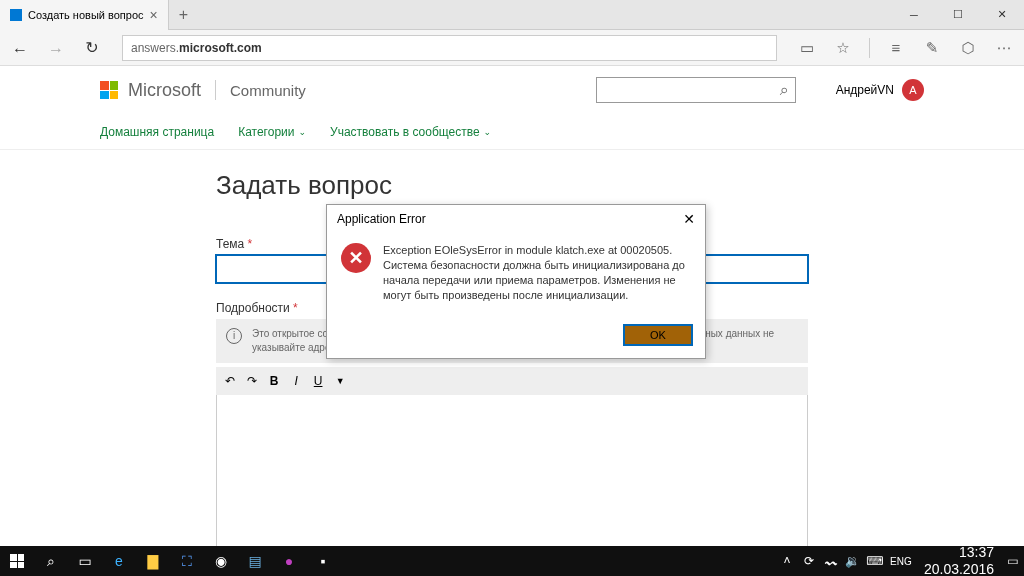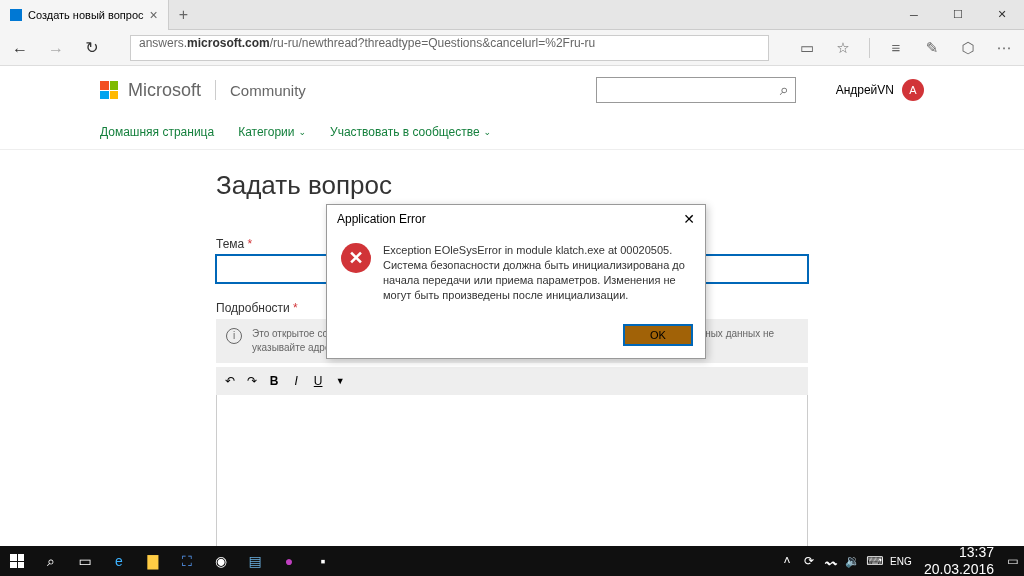--- a/index.html
+++ b/index.html
@@ -6,21 +6,21 @@
 body{width:1024px;height:576px;overflow:hidden;background:#fff;position:relative}
 .titlebar{height:30px;background:#e6e6e6;display:flex;align-items:center;border-bottom:1px solid #ccc}
 .tab{height:30px;background:#f5f5f5;display:flex;align-items:center;padding:0 10px;border-right:1px solid #ccc;font-size:11px;gap:6px;min-width:155px}
 .tab-fav{width:12px;height:12px;background:#0078d4;display:inline-block}
 .tab-close{margin-left:auto;font-size:14px;cursor:pointer;color:#666}
 .new-tab{padding:0 10px;font-size:16px;color:#666;cursor:pointer}
 .spacer{flex:1}
 .win-ctrl{width:44px;height:30px;display:flex;align-items:center;justify-content:center;font-size:11px;color:#333;cursor:pointer}
 .addrbar{height:36px;background:#f5f5f5;display:flex;align-items:center;padding:0 6px;gap:8px;border-bottom:1px solid #ddd}
 .nav-btn{width:28px;height:28px;display:flex;align-items:center;justify-content:center;color:#333;cursor:pointer;font-size:16px}
-.url-box{flex:1;height:26px;border:1px solid #ccc;background:#fff;display:flex;padding:0 8px;font-size:12px;color:#666;margin:0 16px}
+.url-box{flex:1;height:26px;border:1px solid #ccc;background:#fff;display:flex;align-items:center;padding:0 8px;font-size:12px;color:#666;margin:0 8px}
 .url-box b{color:#333}
 .tool-btn{width:28px;height:28px;display:flex;align-items:center;justify-content:center;color:#666;cursor:pointer;font-size:15px}
 .page{position:absolute;top:66px;left:0;right:0;bottom:30px;background:#fff;overflow:hidden}
 .ms-hdr{height:48px;display:flex;align-items:center;padding:0 100px;gap:10px}
 .ms-logo{width:18px;height:18px;display:grid;grid-template-columns:1fr 1fr;grid-template-rows:1fr 1fr;gap:1px}
 .ms-logo span:nth-child(1){background:#f25022}
 .ms-logo span:nth-child(2){background:#7fba00}
 .ms-logo span:nth-child(3){background:#00a4ef}
 .ms-logo span:nth-child(4){background:#ffb900}
 .ms-name{font-size:18px;color:#666}
@@ -74,21 +74,20 @@
   <div class="win-ctrl">✕</div>
 </div>
 
 <div class="addrbar">
   <div class="nav-btn">←</div>
   <div class="nav-btn" style="color:#aaa">→</div>
   <div class="nav-btn">↻</div>
   <div class="url-box">
     <span>answers.</span>
       <b>microsoft.com</b>
-      <span>/ru-ru/newthread?threadtype=Questions&amp;cancelurl=%2Fru-ru</span>
   </div>
   <div class="tool-btn">▭</div>
   <div class="tool-btn">☆</div>
   <div style="width:1px;height:20px;background:#ccc;margin:0 4px"></div>
   <div class="tool-btn">≡</div>
   <div class="tool-btn">✎</div>
   <div class="tool-btn">⬡</div>
   <div class="tool-btn">⋯</div>
 </div>
 

